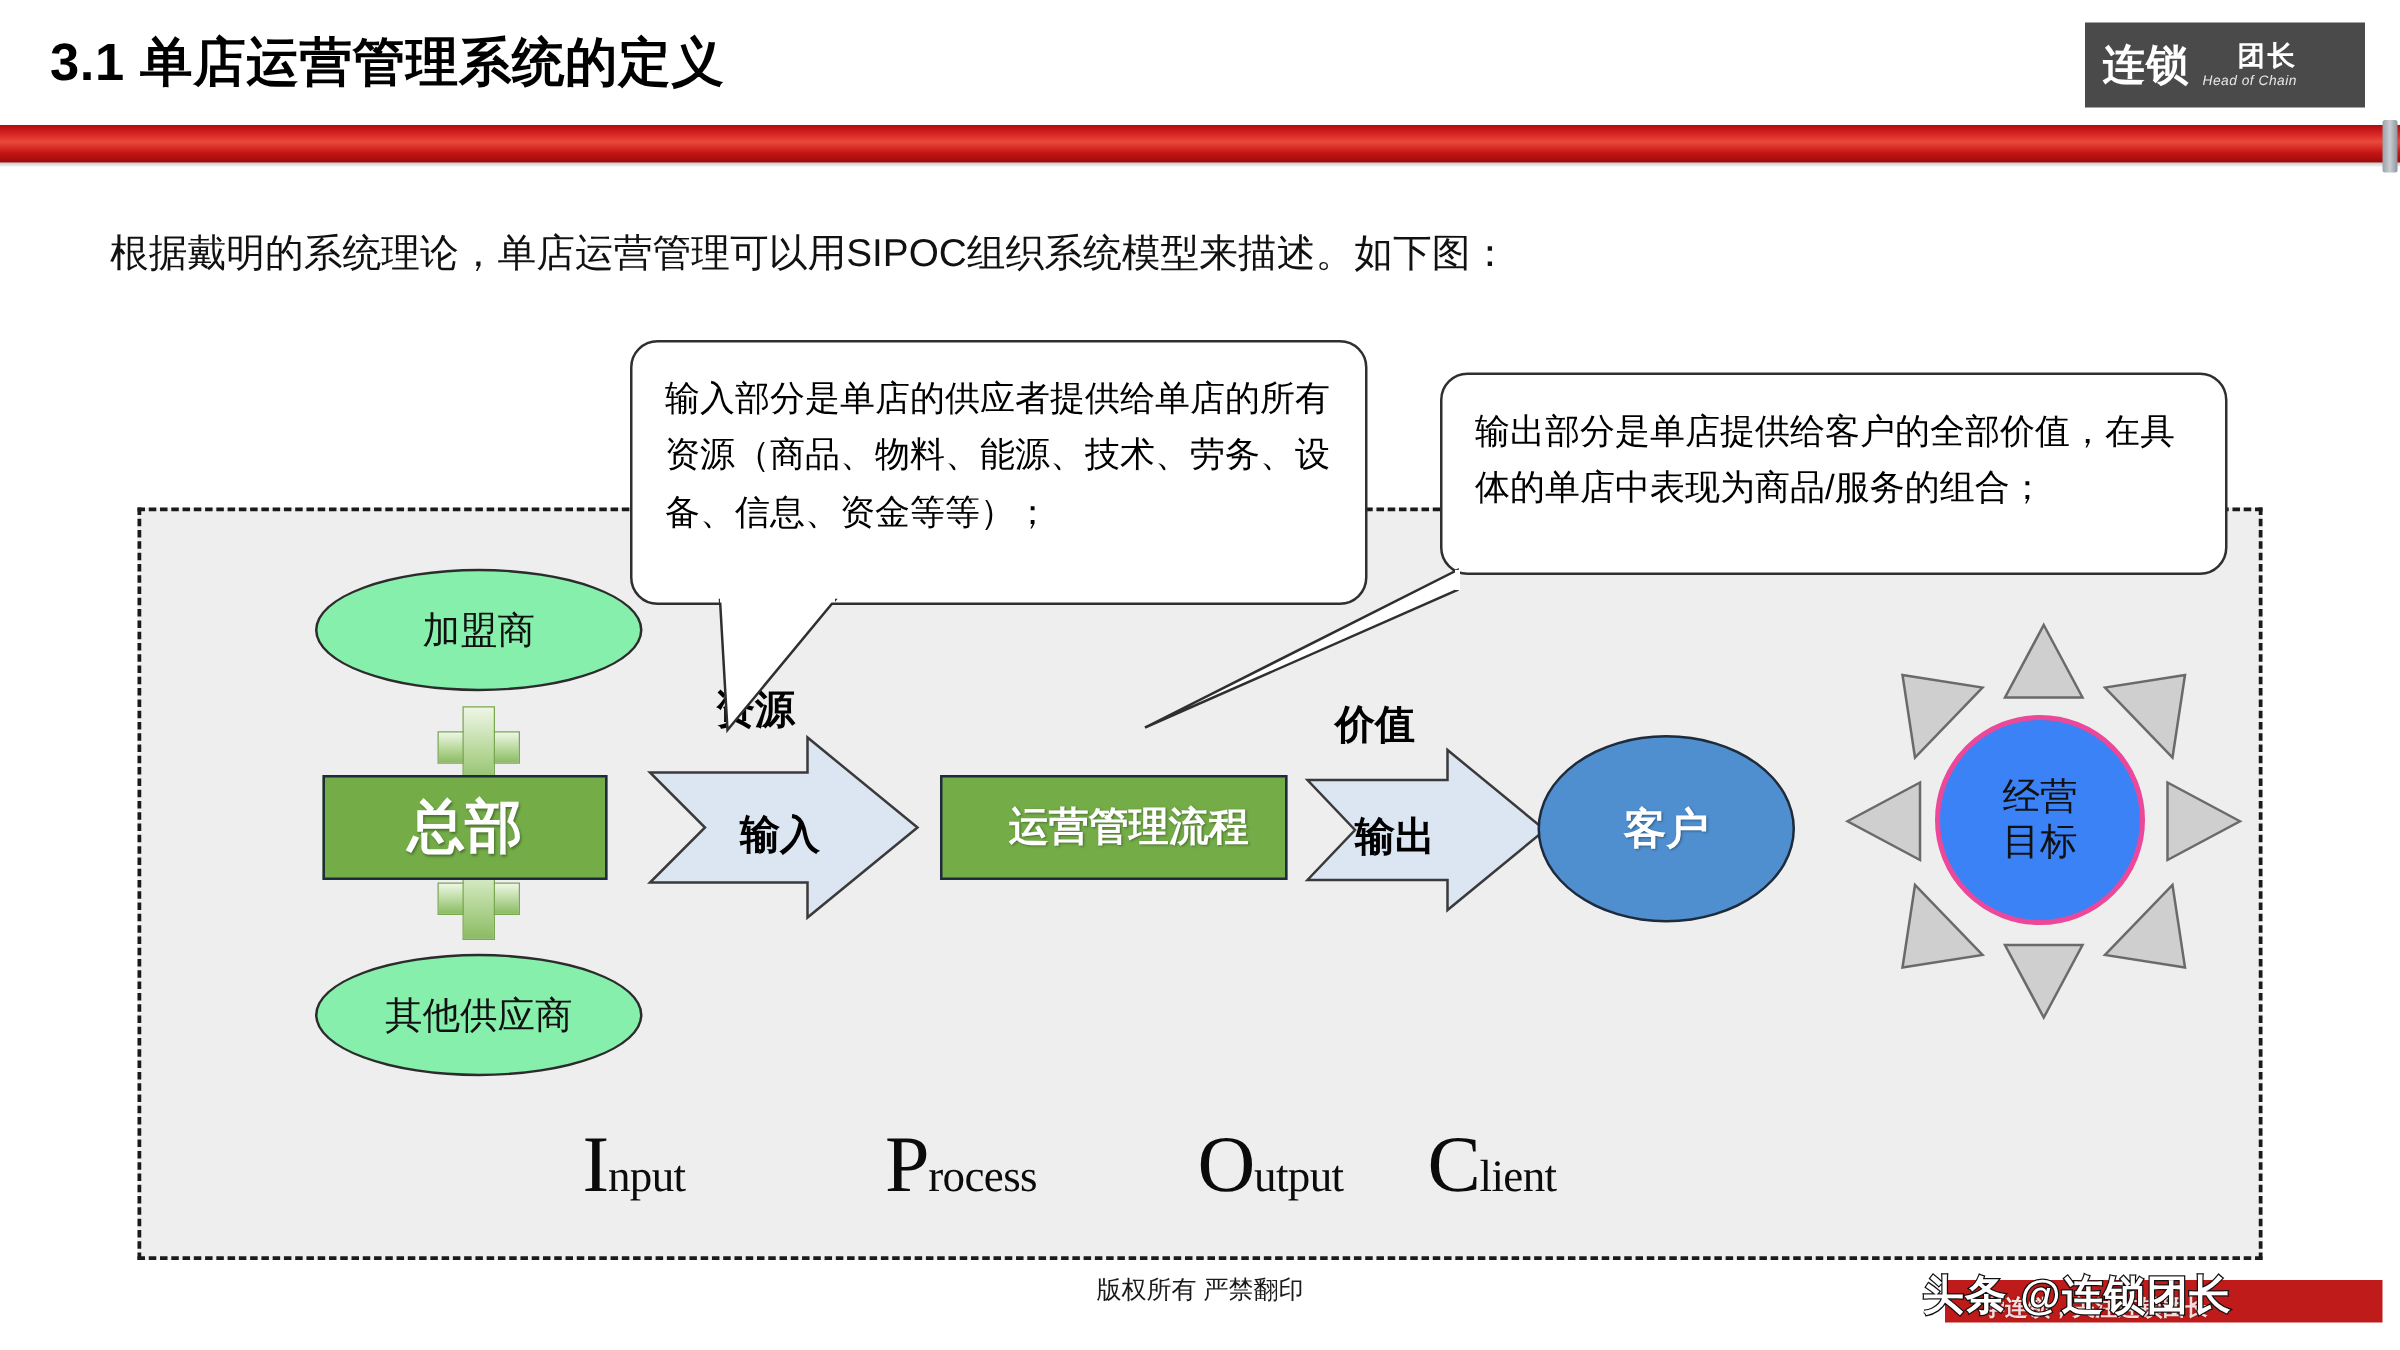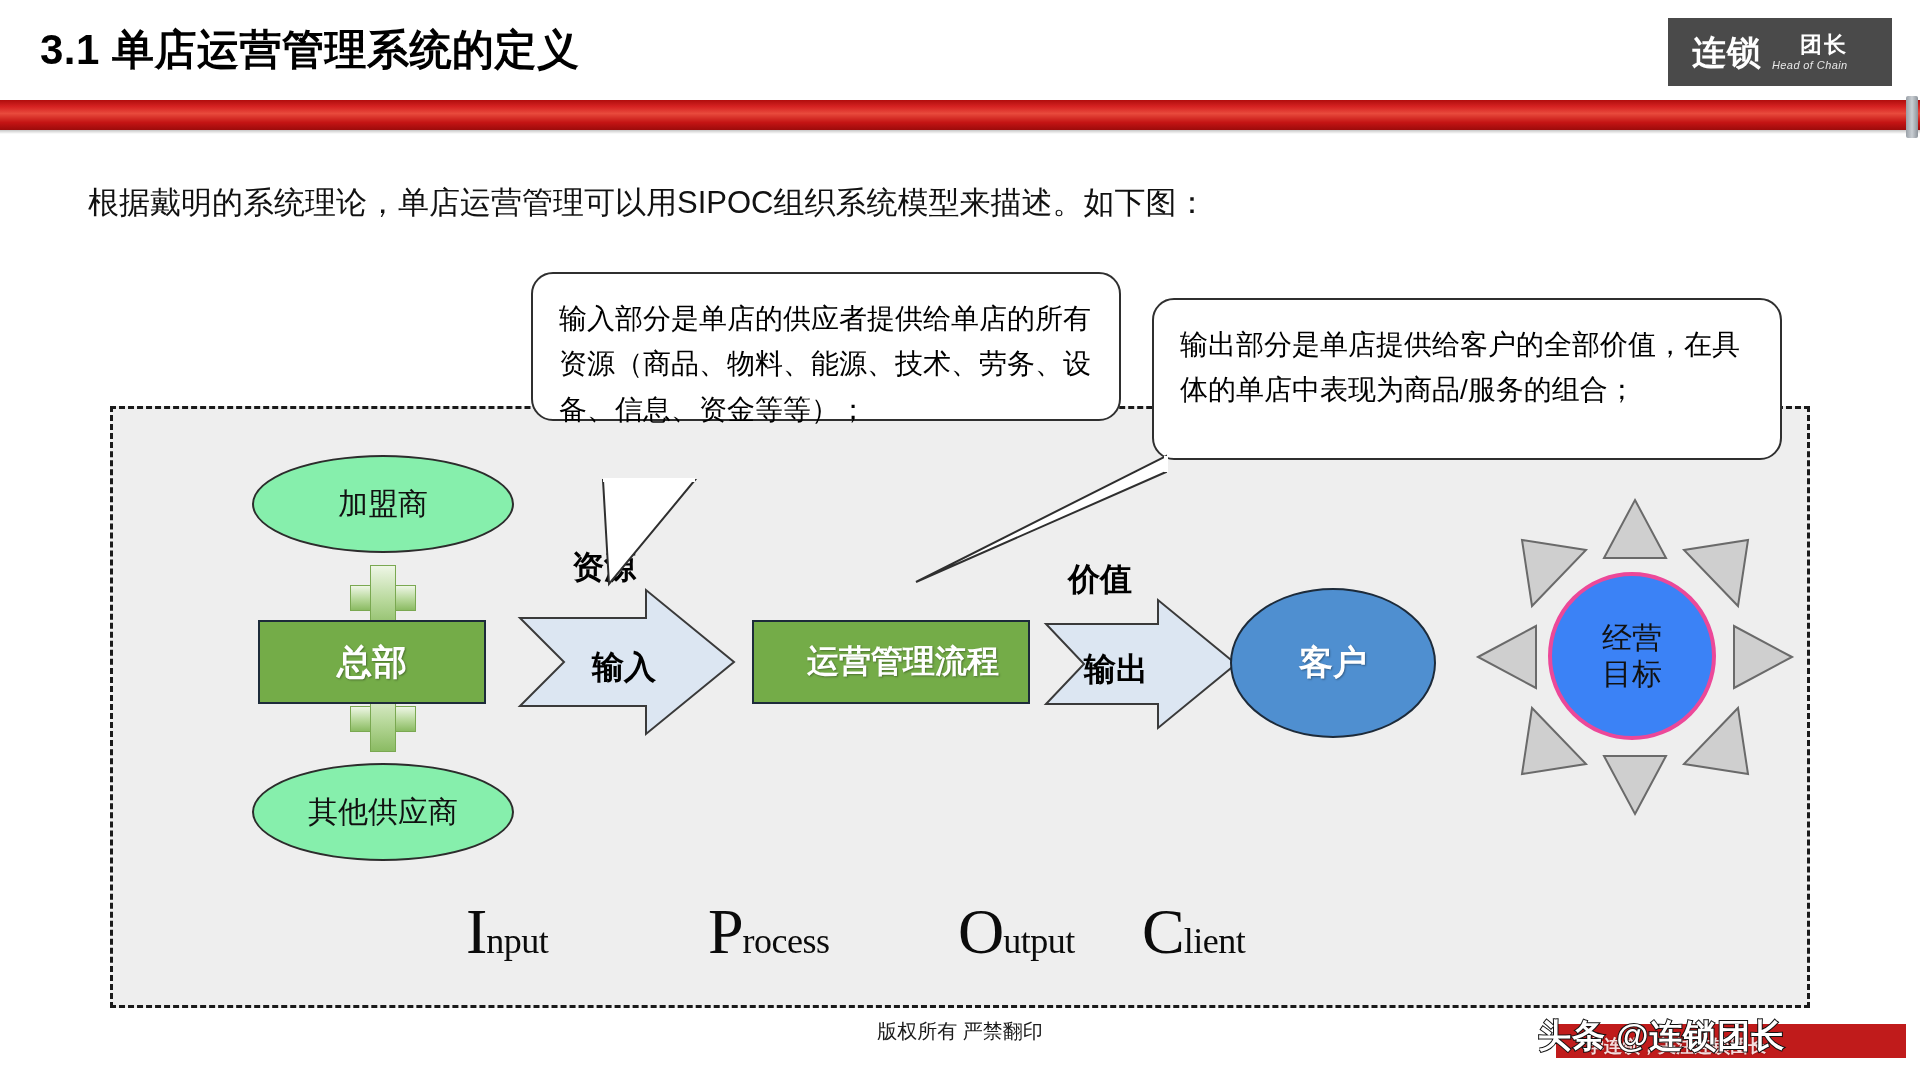--- a/index.html
+++ b/index.html
@@ -29,21 +29,21 @@
   }
   .logo-box {
     position: absolute;
     right: 28px;
     top: 18px;
     width: 224px;
     height: 68px;
     background: #4a4a4a;
     display: flex;
     align-items: center;
-    padding: 0 24px;
+    padding: 0 14px;
     box-sizing: border-box;
   }
   .logo-main {
     color: #ffffff;
     font-size: 34px;
     font-weight: bold;
     letter-spacing: 1px;
     line-height: 1;
   }
   .logo-right {
@@ -122,21 +122,21 @@
     position: absolute;
     background: #ffffff;
     border: 2px solid #2f2f2f;
     border-radius: 22px;
     box-sizing: border-box;
     padding: 22px 26px;
     font-size: 28px;
     line-height: 1.62;
     color: #000;
   }
-  .callout-input  { left: 531px; top: 272px; width: 590px; height: 149px; }
+  .callout-input  { left: 504px; top: 272px; width: 590px; height: 212px; }
   .callout-output { left: 1152px; top: 298px; width: 630px; height: 162px; }
 
   .callout svg.tail {
     position: absolute;
     overflow: visible;
     pointer-events: none;
   }
 
   
   .node {
@@ -174,21 +174,21 @@
   .plus-top    { left: 350px; top: 565px; }
   .plus-bottom { left: 350px; top: 686px; }
 
   .green-box {
     background: #74ac48;
     border: 2px solid #1d2b3a;
     color: #ffffff;
     font-weight: bold;
     text-shadow: 1px 1px 2px rgba(0,0,0,0.35);
   }
-  .box-hq      { left: 258px; top: 620px; width: 228px; height: 84px; font-size: 35px; }
+  .box-hq      { left: 258px; top: 620px; width: 228px; height: 84px; font-size: 46px; }
   .box-process { left: 752px; top: 620px; width: 278px; height: 84px; font-size: 32px; padding-left: 24px; }
 
   .blue-circle {
     background: #4f8fd0;
     border: 2px solid #1d2b3a;
     border-radius: 50%;
     color: #ffffff;
     font-weight: bold;
     font-size: 34px;
     text-shadow: 1px 1px 2px rgba(0,0,0,0.35);

